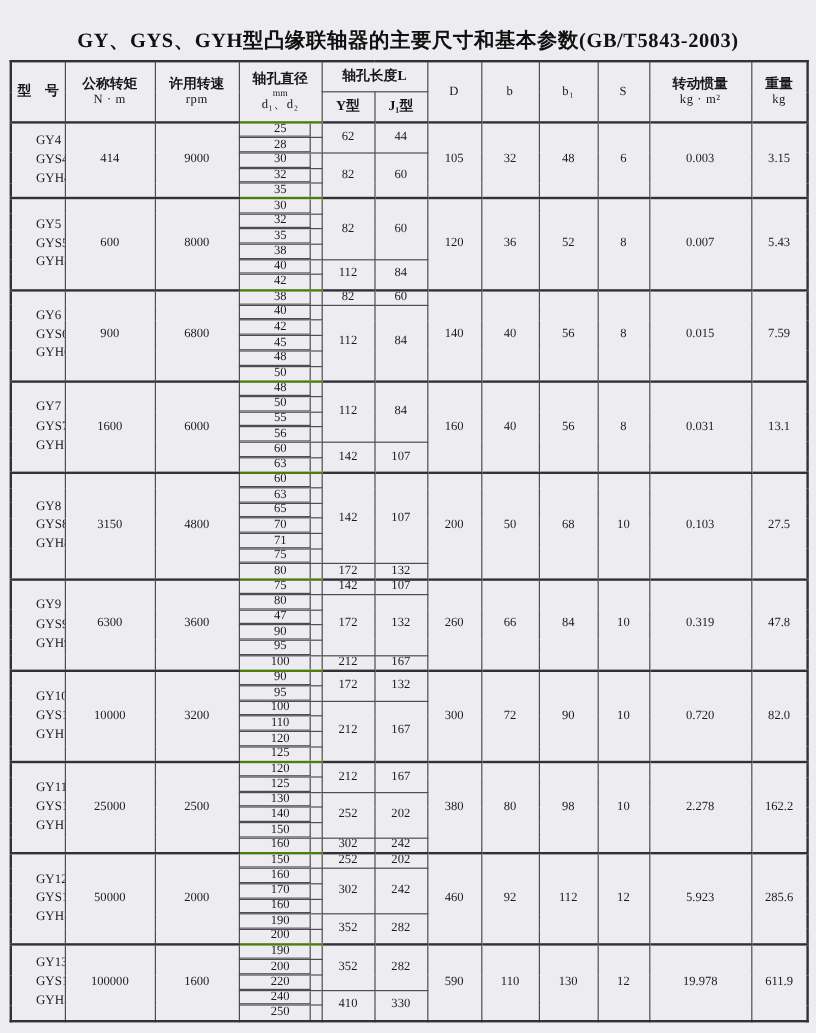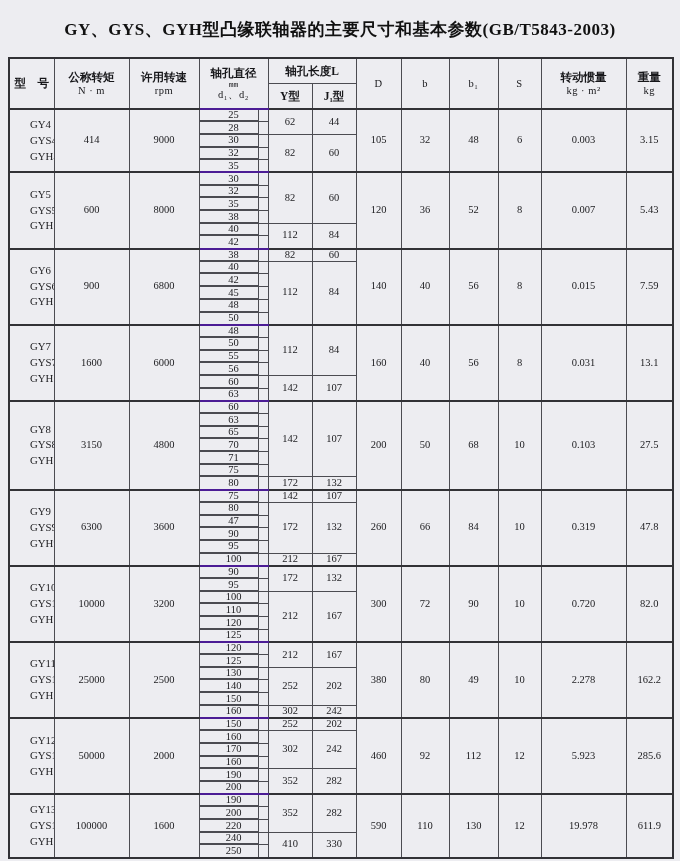--- a/index.html
+++ b/index.html
@@ -7,22 +7,22 @@
     width:680px;height:861px;
     background:#edEDf1;
     background:#ededf1;
     font-family:"Liberation Serif","DejaVu Serif",serif;
     color:#1b1b1e;
     overflow:hidden;
     position:relative;
   }
   .page{width:680px;height:861px;}
   .title{
-    margin:16px;
-    padding-top:2px;
+    margin:0;
+    padding-top:22px;
     text-align:center;
     font-size:17px;
     font-weight:bold;
     letter-spacing:0.5px;
     color:#111;
     font-family:"Liberation Serif","DejaVu Serif",serif;
   }
   table.spec{
     border-collapse:collapse;
     table-layout:fixed;
@@ -51,21 +51,20 @@
     font-weight:normal;
     font-size:10.5px;
     font-family:"Liberation Serif","DejaVu Serif",serif;
     letter-spacing:0.5px;
   }
   thead .tiny{
     display:block;
     font-weight:normal;
     font-size:8px;
     line-height:0.9;
-    font-family:Liberation Mono, monospace;
   }
   tbody tr{height:12.7px;}
   tbody td{
     font-size:10.5px;
     line-height:1;
     color:#1b1b1e;
   }
   tbody td.model{
     text-align:left;
     padding-left:20px;
@@ -75,21 +74,21 @@
   }
   
   tr.gstart > td{border-top:2px solid #323236;}
   
   td.dia{
     position:relative;
     border-top:0;
     border-bottom:0;
     padding-right:10px;
   }
-  tr.gstart > td.dia{border-top:2px solid #4c1d95;}
+  tr.gstart > td.dia{border-top:2px solid #4d7c0f;}
   td.dia::before{              
     content:"";
     position:absolute;
     top:0;bottom:0;right:9px;
     width:1px;background:#4c4c52;
   }
   td.dia:not(.dlast)::after{   
     content:"";
     position:absolute;
     left:0;right:9px;bottom:0;
@@ -414,21 +413,21 @@
           <td rowspan="6" class="model">GY11
 GYS11
 GYH11</td>
           <td rowspan="6">25000</td>
           <td rowspan="6">2500</td>
           <td class="dia">120</td>
           <td rowspan="2">212</td>
           <td rowspan="2">167</td>
           <td rowspan="6">380</td>
           <td rowspan="6">80</td>
-          <td rowspan="6">49</td>
+          <td rowspan="6">98</td>
           <td rowspan="6">10</td>
           <td rowspan="6">2.278</td>
           <td rowspan="6">162.2</td>
         </tr>
         <tr>
           <td class="dia">125</td>
         </tr>
         <tr>
           <td class="dia">130</td>
           <td rowspan="3">252</td>

